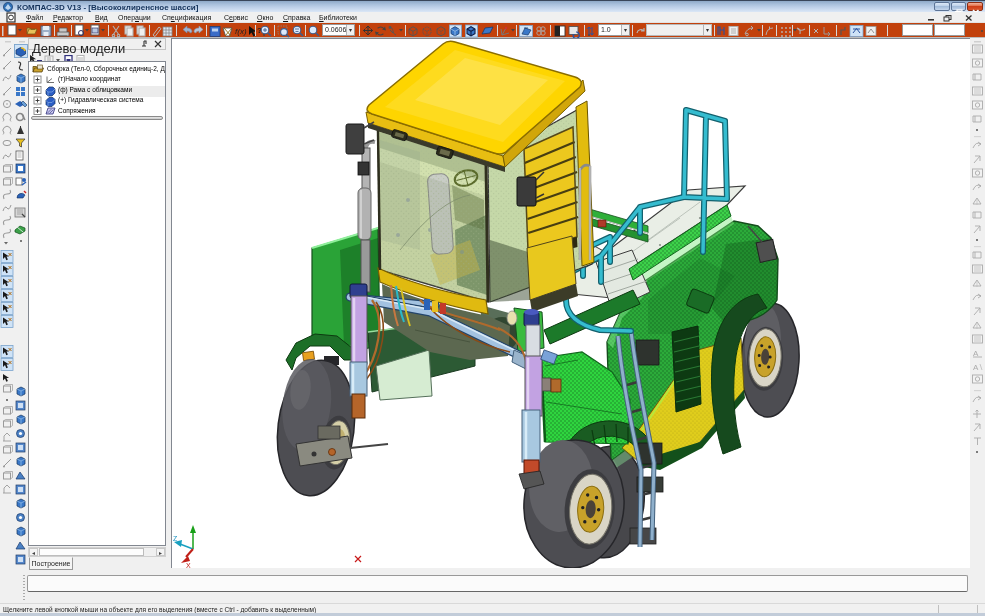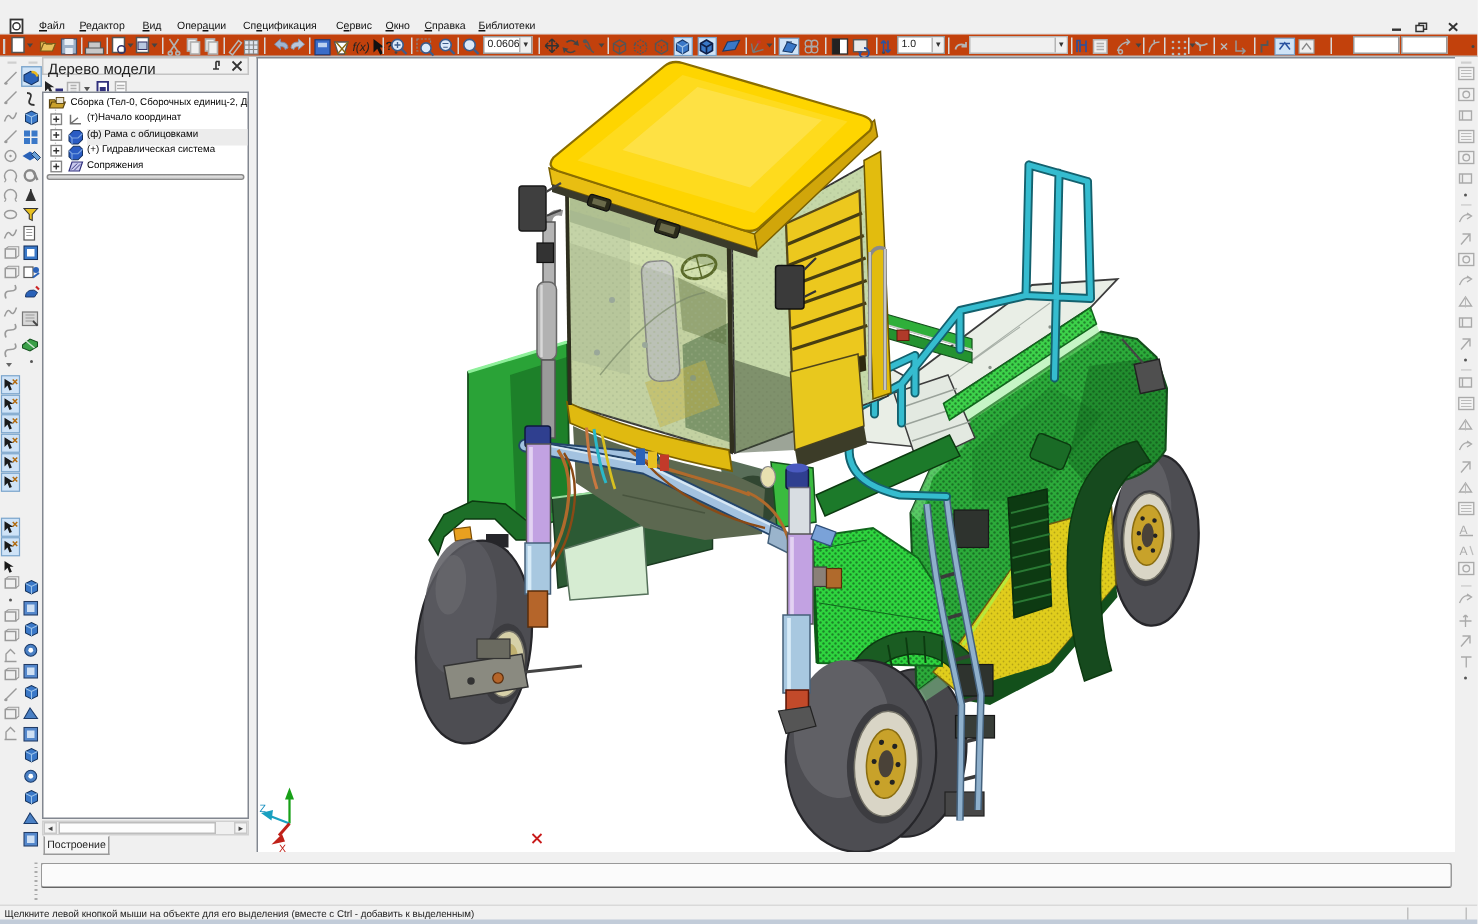--- a/index.html
+++ b/index.html
@@ -17,21 +17,21 @@
 
 #menu { left:0; top:12px; width:985px; height:11px; background:#f0f0f0; font-size:7px; color:#111; border-bottom:1px solid #e3e3e3;}
 #menu span.mi { position:absolute; top:2px; }
 
 #tools { left:0; top:23px; width:985px; height:15px; background:#c2410c; border-bottom:1px solid #bdbdbd; }
 .combo { position:absolute; height:12px; background:#fff; border:1px solid #9a9a9a; font-size:7px; color:#222; padding:1px 1px 0 2px; }
 .combo .arr { position:absolute; right:0; top:0; width:8px; height:10px; border-left:1px solid #b5b5b5; background:#f0f0f0; font-size:6px; text-align:center; line-height:10px; color:#333;}
 
 #lefttools { left:0; top:38px; width:28px; height:533px; background:#f0f0f0; }
 #treepanel { left:28px; top:38px; width:139px; height:533px; background:#f0f0f0; }
-#tphead { position:absolute; left:0px; top:0px; width:138px; height:12px; border:1px solid #c3c3c3; background:#f0f0f0; font-size:10px; color:#222; }
+#tphead { position:absolute; left:0px; top:0px; width:138px; height:12px; border:1px solid #c3c3c3; background:#f0f0f0; font-size:13px; color:#222; }
 #tptools { position:absolute; left:0; top:13px; width:138px; height:10px; }
 #treebox { position:absolute; left:0px; top:23px; width:138px; height:485px; background:#fff; border:1px solid #828790; overflow:hidden; }
 .trow { position:absolute; left:0; width:200px; height:11px; font-size:6.5px; color:#000; white-space:nowrap; }
 #hscroll { position:absolute; left:0px; top:509px; width:138px; height:10px; background:#f0f0f0; border:1px solid #d0d0d0;}
 #btab { position:absolute; left:1px; top:519px; width:44px; height:13px; background:#f5f5f5; border:1px solid #9a9a9a; border-top:1px solid #f5f5f5; font-size:7px; color:#222; text-align:center; line-height:12px;}
 #viewport { left:171px; top:38px; width:799px; height:530px; background:#fff;
   border-top:1px solid #828790; border-left:1px solid #828790; }
 #righttools { left:970px; top:38px; width:15px; height:533px; background:#f0f0f0; }
 
 #propzone { left:0; top:571px; width:985px; height:32px; background:#f0f0f0; }
@@ -40,20 +40,39 @@
 #status { left:0; top:603px; width:985px; height:13px; background:#f1f1f1; border-top:1px solid #d9d9d9;
   font-size:6.5px; color:#222; }
 #status .sec2 { position:absolute; left:938px; top:1px; width:40px; height:9px; border-left:1px solid #c0c0c0; border-right:1px solid #c0c0c0;}
 #statusedge { left:0; top:613px; width:985px; height:3px; background:#c2ccd9; }
 .u { text-decoration:underline; }
 </style>
 </head>
 <body>
 <div id="win">
 
+  <div id="title" class="abs">
+    <svg class="abs" style="left:3px;top:1px" width="10" height="10" viewBox="0 0 10 10">
+      <circle cx="5" cy="5" r="4.6" fill="#2f6fb4"></circle>
+      <circle cx="5" cy="5" r="4.6" fill="none" stroke="#1b3f6e" stroke-width="0.7"></circle>
+      <path d="M2 6 L5 2 L8 6 L5 8 Z" fill="#bcd6f0"></path>
+    </svg>
+    <span class="txt">КОМПАС-3D V13 - [Высококлиренсное шасси]</span>
+    <div class="tbtn" style="left:934px;width:16px;"><svg width="16" height="9">
+          <rect x="5" y="5" width="6" height="2" fill="#fff" stroke="#4a6181" stroke-width="0.5"></rect>
+        </svg></div>
+    <div class="tbtn" style="left:951px;width:15px;"><svg width="15" height="9">
+          <rect x="5" y="2" width="5" height="4" fill="none" stroke="#fff" stroke-width="1.2"></rect>
+          <rect x="3.5" y="3.5" width="5" height="4" fill="#b9cde7" stroke="#fff" stroke-width="1.2"></rect>
+        </svg></div>
+    <div class="tbtn" style="left:967px;width:16px;background:linear-gradient(#f2b49c,#e06b44 45%,#cf3f17 50%,#d9552b);border-color:#8a2d12;">
+      <svg width="16" height="9">
+          <path d="M5 2 L10.5 7 M10.5 2 L5 7" stroke="#fff" stroke-width="1.6"></path>
+        </svg></div>
+  </div>
 
   <div id="menu" class="abs">
     <svg class="abs" style="left:6px;top:0px" width="11" height="11" viewBox="0 0 11 11">
       <rect x="1" y="1" width="8" height="9" fill="#fff" stroke="#333" stroke-width="1.2"></rect>
       <circle cx="5" cy="5.5" r="2.4" fill="none" stroke="#333" stroke-width="1"></circle>
     </svg>
     <span class="mi" style="left:26px"><span class="u">Ф</span>айл</span>
     <span class="mi" style="left:53px"><span class="u">Р</span>едактор</span>
     <span class="mi" style="left:95px"><span class="u">В</span>ид</span>
     <span class="mi" style="left:118px">Опер<span class="u">а</span>ции</span>

